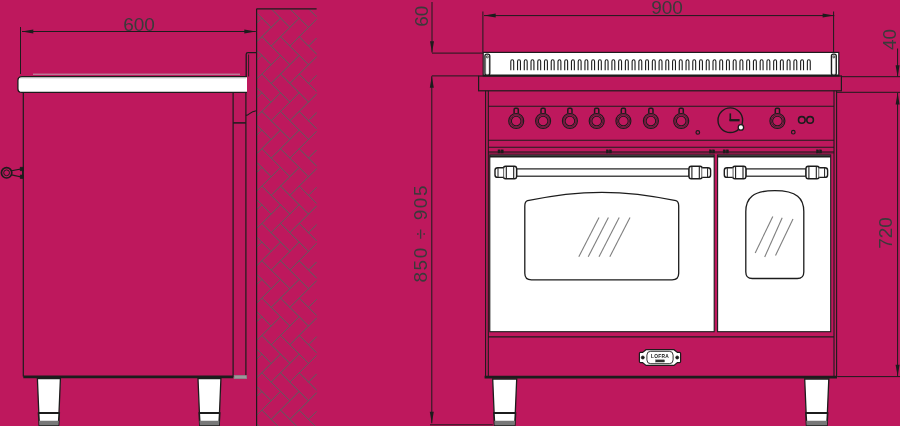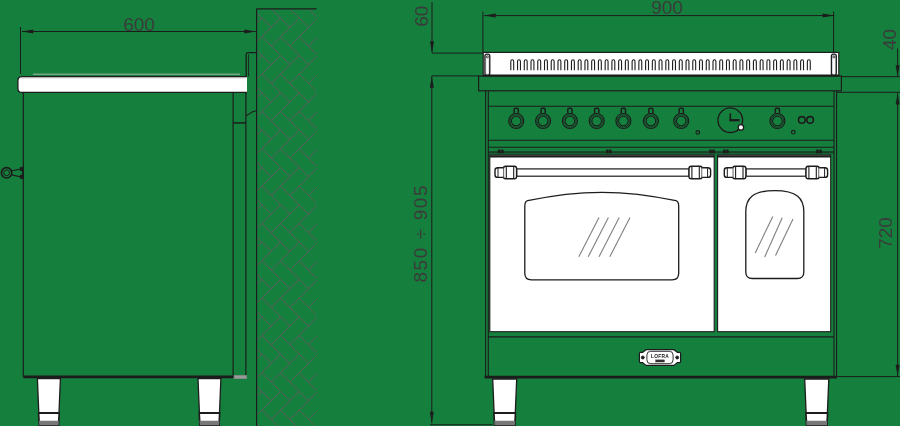--- a/index.html
+++ b/index.html
@@ -1,16 +1,16 @@
 <!DOCTYPE html>
 <html><head>
 <meta charset="utf-8">
 <style>
 html,body{margin:0;padding:0;background:#ffffff;}
-#stage{position:relative;width:900px;height:426px;background:#15803d;overflow:hidden;}
+#stage{position:relative;width:900px;height:426px;background:#be185d;overflow:hidden;}
 </style>
 </head>
 <body>
 
 <div id="stage">
 <svg width="900" height="426" viewBox="0 0 900 426" shape-rendering="geometricPrecision">
 <defs>
 <pattern id="hatch" width="19.2" height="19.2" patternUnits="userSpaceOnUse" patternTransform="rotate(45 257 9)">
 <g stroke="#4f4f4f" stroke-width="0.8" fill="none">
 <line x1="4.8" y1="0" x2="4.8" y2="19.2"></line>

